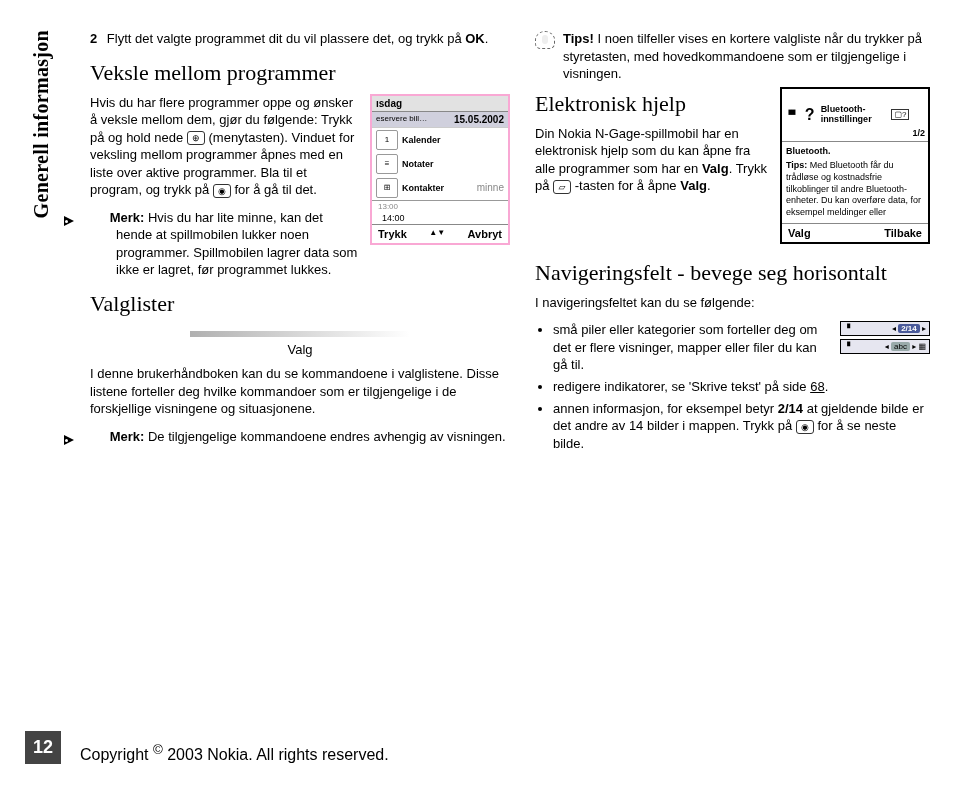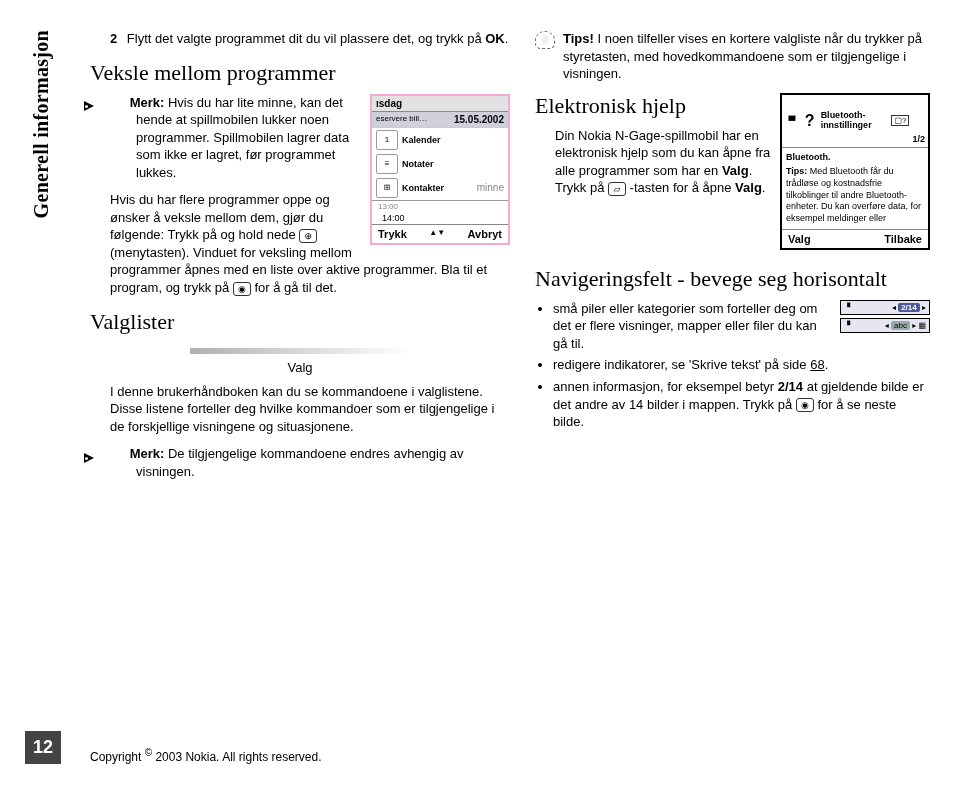--- a/index.html
+++ b/index.html
@@ -40,21 +40,21 @@
     gap: 25px;
     height: 700px;
   }
   .col { flex: 1; }
   .col-left { flex: 0 0 420px; }
   .col-right { flex: 1; }
   .step-line { margin-bottom: 10px; }
   .step-num { font-weight: bold; margin-right: 6px; }
   .h2 { font-size: 22px; font-weight: normal; font-family: Georgia, serif; margin: 12px 0 8px 0; }
   .h2b { font-size: 22px; font-weight: normal; font-family: Georgia, serif; margin: 8px 0 8px 0; }
-  .para { line-height: 1.35; margin-bottom: 10px; margin-left: 20px; }
+  .para { line-height: 1.35; margin-bottom: 10px; }
   .float-img { float: right; margin-left: 8px; margin-bottom: 4px; }
   .screenshot {
     border: 2px solid #f9a8d4;
     background: #fff;
     font-size: 10px;
     width: 140px;
   }
   .ss-row { display: flex; align-items: center; gap: 4px; padding: 2px 4px; }
   .ss-icon { width: 22px; height: 20px; border: 1px solid #999; font-size: 8px; display: flex; align-items: center; justify-content: center; border-radius: 2px; }
   .ss-label { font-weight: bold; font-size: 9px; }
@@ -69,21 +69,21 @@
   .valg-grad {
     display: inline-block;
     height: 6px;
     width: 220px;
     background: linear-gradient(to right, #b0b0b0, #fff);
     vertical-align: middle;
   }
   .valg-text { font-size: 13px; margin-top: 2px; }
   .lightbulb { display: inline-block; width: 20px; height: 18px; border: 1px dashed #666; border-radius: 50% 50% 30% 30%; vertical-align: middle; position: relative; }
   .lightbulb::after { content: ""; position: absolute; left: 6px; top: 3px; width: 6px; height: 9px; background: #eee; border-radius: 3px; }
-  .tip-line { display: flex; gap: 6px; align-items: flex-start; margin-bottom: 10px; line-height: 1.35; }
+  .tip-line { display: flex; gap: 6px; align-items: flex-start; margin-bottom: 4px; line-height: 1.35; }
   .tip-icon-slot { flex: 0 0 22px; }
   .bt-screenshot {
     float: right;
     width: 150px;
     border: 2px solid #000;
     background: #fff;
     font-size: 9px;
     margin-left: 8px;
     margin-bottom: 8px;
   }
@@ -92,21 +92,21 @@
   .bt-title { font-weight: bold; line-height: 1.1; }
   .bt-right { margin-left: auto; display: flex; align-items: center; gap: 3px; }
   .bt-folder { border: 1px solid #333; padding: 0 2px; font-size: 8px; }
   .bt-body { padding: 4px; line-height: 1.3; }
   .bt-footer { display: flex; justify-content: space-between; padding: 3px 6px; border-top: 1px solid #888; font-weight: bold; font-size: 11px; }
   ul { list-style: disc; padding-left: 18px; margin: 6px 0; }
   li { margin-bottom: 4px; line-height: 1.35; }
   .badge-img { float: right; width: 90px; margin-left: 8px; }
   .badge-row { border: 1px solid #000; font-size: 8px; padding: 2px 3px; margin-bottom: 3px; display: flex; justify-content: space-between; align-items: center; background: #e6e6f0; }
   .badge-pill { background: #4a5a9a; color: #fff; padding: 0 3px; border-radius: 2px; font-weight: bold; }
-  .footer { position: absolute; bottom: 35px; left: 90px; font-size: 12px; }
+  .footer { position: absolute; bottom: 35px; left: 80px; font-size: 16px; }
   .underline { text-decoration: underline; }
   .clr { clear: both; }
   .small-arrows { font-size: 8px; }
 </style>
 </head>
 <body>
 
 <div class="sidebar-label">Generell informasjon</div>
 <div class="page-number">12</div>
 
@@ -144,31 +144,31 @@
       </div>
       <div style="padding:1px 6px; color:#888; font-size:8px;">13:00</div>
       <div style="padding:1px 10px; font-size:9px;">14:00</div>
       <div class="ss-footer">
         <span>Trykk</span>
         <span class="small-arrows">▲▼</span>
         <span>Avbryt</span>
       </div>
     </div>
 
-    <div class="para" style="padding-left:26px; text-indent:-26px;">
-      <span class="arrow-icon"></span>
-      <span class="bold">Merk:</span><span> Hvis du har lite minne, kan det hende at spillmobilen lukker noen programmer. Spillmobilen lagrer data som ikke er lagret, før programmet lukkes.</span>
-    </div>
-
     <div class="para">
       <span>Hvis du har flere programmer oppe og ønsker å veksle mellom dem, gjør du følgende: Trykk på og hold nede </span>
       <span class="inline-icon">⊕</span>
       <span> (menytasten). Vinduet for veksling mellom programmer åpnes med en liste over aktive programmer. Bla til et program, og trykk på </span>
       <span class="inline-icon">◉</span>
       <span> for å gå til det.</span>
+    </div>
+
+    <div class="para" style="padding-left:26px; text-indent:-26px;">
+      <span class="arrow-icon"></span>
+      <span class="bold">Merk:</span><span> Hvis du har lite minne, kan det hende at spillmobilen lukker noen programmer. Spillmobilen lagrer data som ikke er lagret, før programmet lukkes.</span>
     </div>
 
     <div class="h2">Valglister</div>
 
     <div class="valg-box">
       <span class="valg-grad"></span>
       <div class="valg-text">Valg</div>
     </div>
 
     <div class="para">I denne brukerhåndboken kan du se kommandoene i valglistene. Disse listene forteller deg hvilke kommandoer som er tilgjengelige i de forskjellige visningene og situasjonene.</div>
@@ -212,20 +212,21 @@
     <div class="h2b">Elektronisk hjelp</div>
 
     <div class="para">
       <span>Din Nokia N-Gage-spillmobil har en elektronisk hjelp som du kan åpne fra alle programmer som har en </span><span class="bold">Valg</span><span>. Trykk på </span><span class="inline-icon">▱</span><span> -tasten for å åpne </span><span class="bold">Valg</span><span>.</span>
     </div>
 
     <div class="clr"></div>
 
     <div class="h2b">Navigeringsfelt - bevege seg horisontalt</div>
 
+    <div class="para">I navigeringsfeltet kan du se følgende:</div>
 
     <div class="badge-img">
       <div class="badge-row">
         <span>▝</span>
         <span>◂ <span class="badge-pill">2/14</span> ▸</span>
       </div>
       <div class="badge-row">
         <span>▝</span>
         <span>◂ <span style="background:#9aa; padding:0 3px; border-radius:2px;">abc</span> ▸ ▦</span>
       </div>

